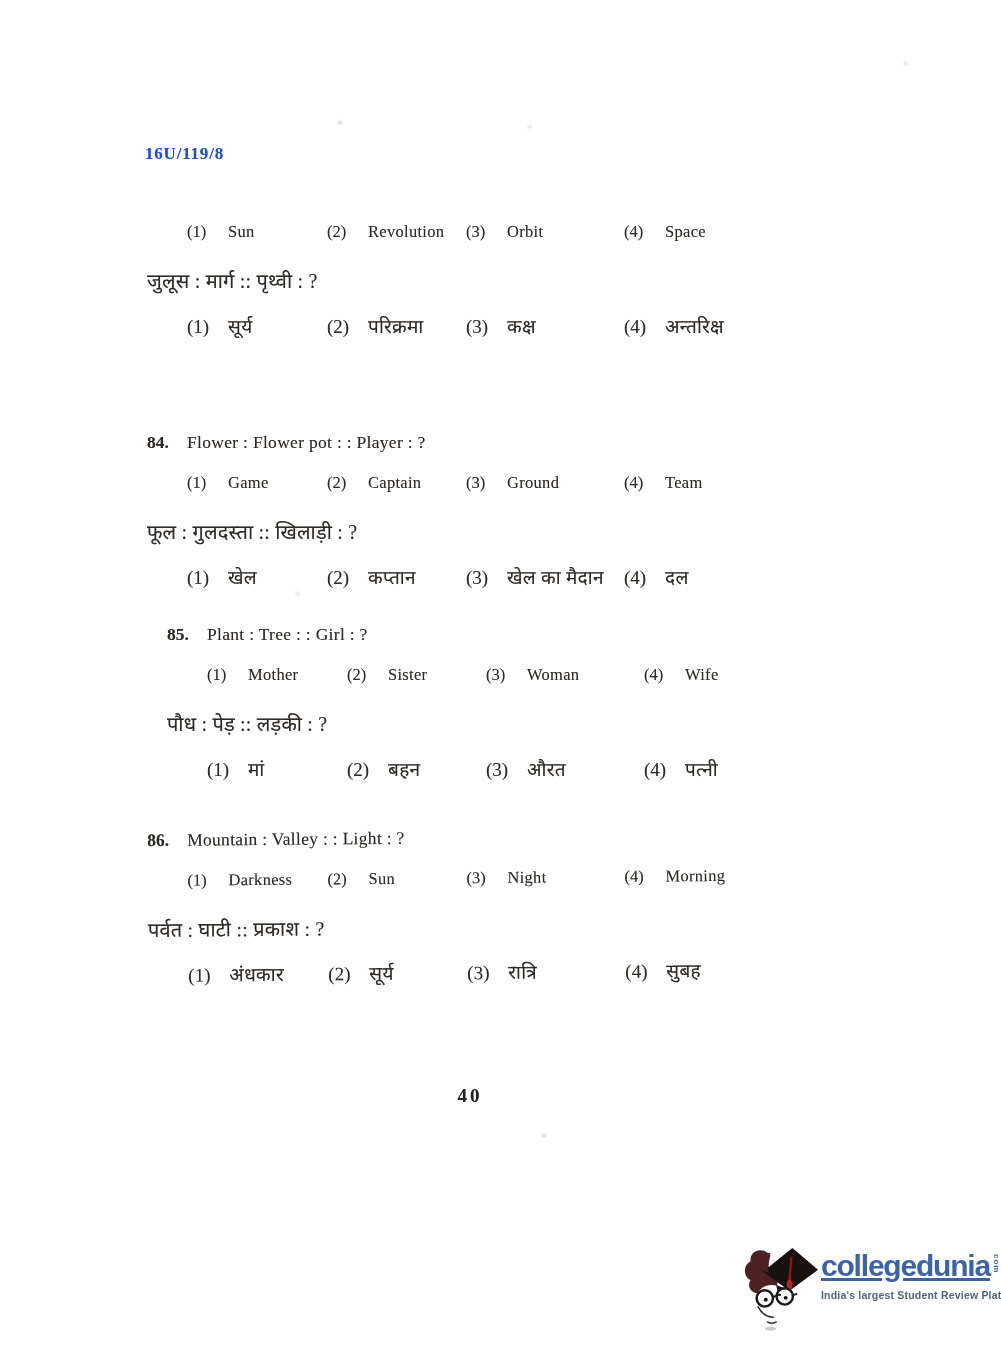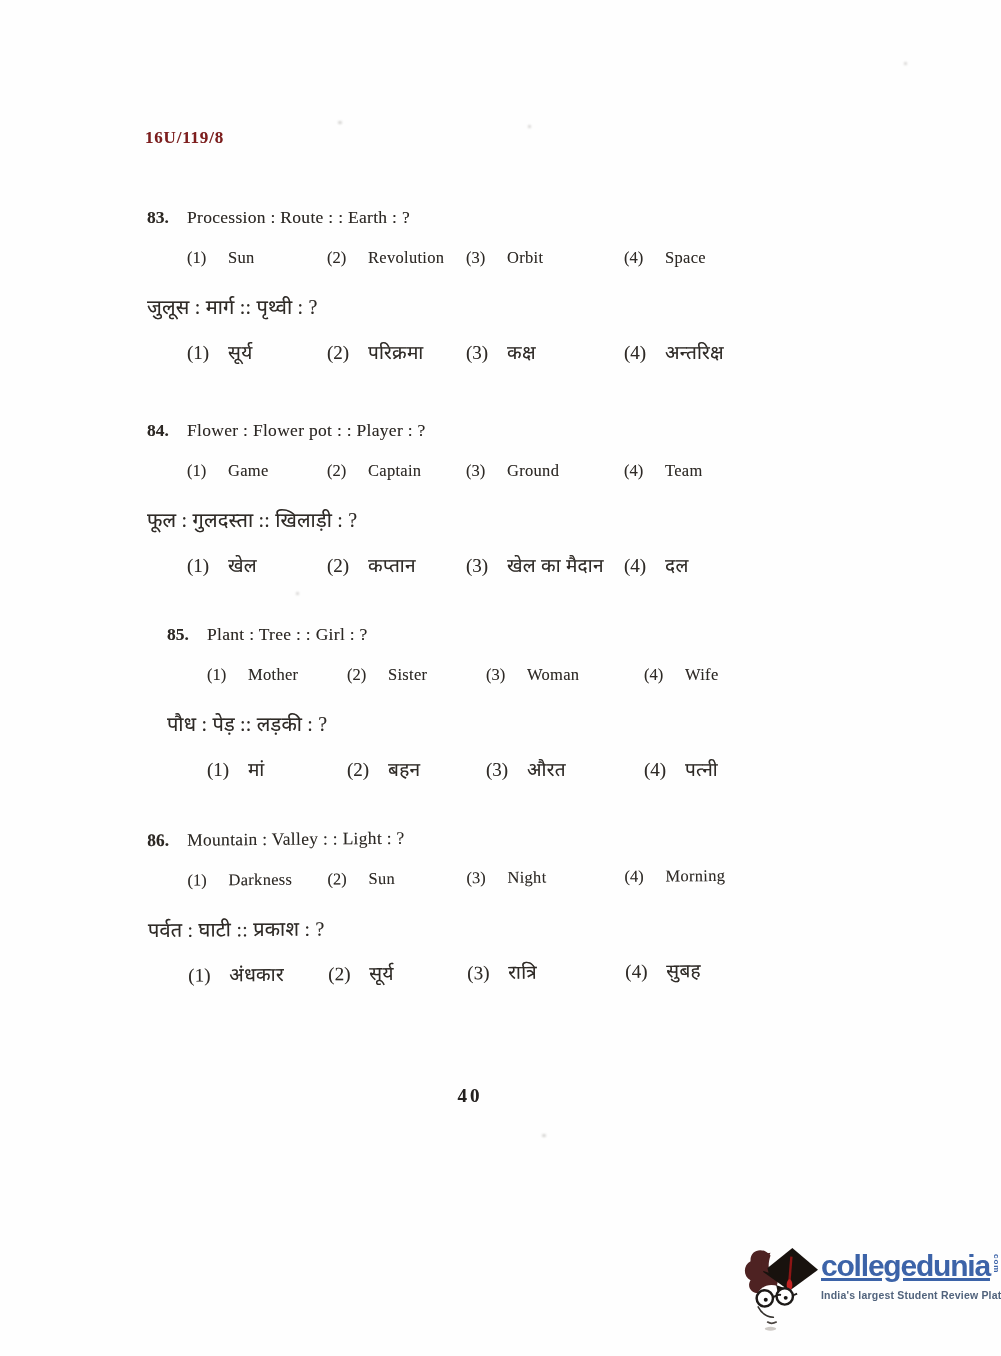--- a/index.html
+++ b/index.html
@@ -8,27 +8,27 @@
 
   .page {
     position:relative; width:1001px; height:1356px;
     background:#fefefe; overflow:hidden;
     font-family:"Liberation Serif","DejaVu Serif",serif;
     color:#2e2a26;
     text-shadow:0 0 0.5px rgba(45,40,35,0.35);
   }
 
   .doc-code {
-    position:absolute; left:145px; top:128px;
-    font-size:17px; font-weight:700; letter-spacing:0.8px; color:#7f1d1d;
+    position:absolute; left:145px; top:144px;
+    font-size:17px; font-weight:700; letter-spacing:0.8px; color:#1d4ed8;
   }
 
   .question { position:absolute; left:147px; width:760px; }
   .q-pos-0 { top:207px; }
-  .q-pos-1 { top:420px; }
+  .q-pos-1 { top:432px; }
   .q-pos-2 { top:624px;margin-left:20px; }
   .q-pos-3 { top:830px; transform:rotate(-0.5deg); transform-origin:left top; }
 
   .stem-row { font-size:17.5px; height:26px; color:#2c2824; }
   .q-num { display:inline-block; width:40px; font-weight:700; }
   .q-stem { letter-spacing:0.3px; }
 
   .opts { display:flex; padding-left:40px; align-items:baseline; }
   .opts.en { margin-top:15px; font-size:16.5px; height:28px; }
   .opts.hi { margin-top:12px; font-size:19px; height:34px; }
@@ -79,23 +79,20 @@
 
   <div class="doc-code">16U/119/8</div>
 
   <div class="speck sp1"></div>
   <div class="speck sp2"></div>
   <div class="speck sp3"></div>
   <div class="speck sp4"></div>
   <div class="speck sp5"></div>
 
   <section class="question q-pos-0">
-    <div class="stem-row">
-      <span class="q-num">83.</span><span class="q-stem">Procession : Route : : Earth : ?</span>
-    </div>
     <div class="opts en">
       <span class="opt c1">
           <span class="onum">(1)</span>
           <span class="olabel">Sun</span>
         </span>
       <span class="opt c2">
           <span class="onum">(2)</span>
           <span class="olabel">Revolution</span>
         </span>
       <span class="opt c3">

